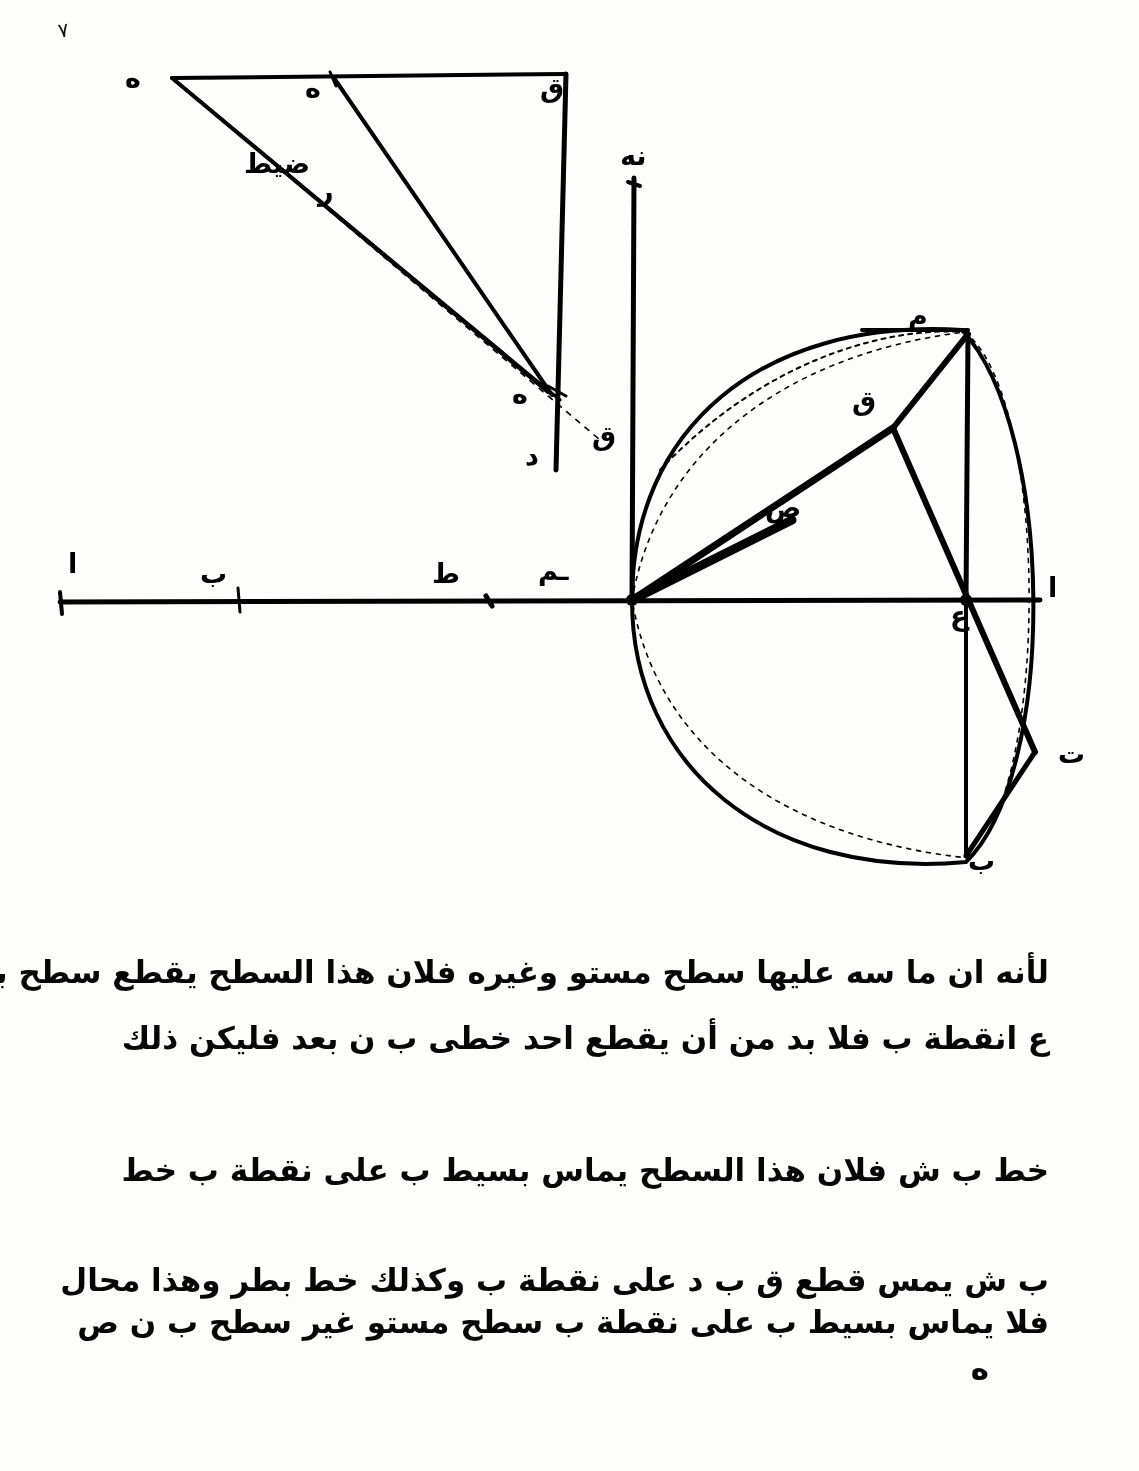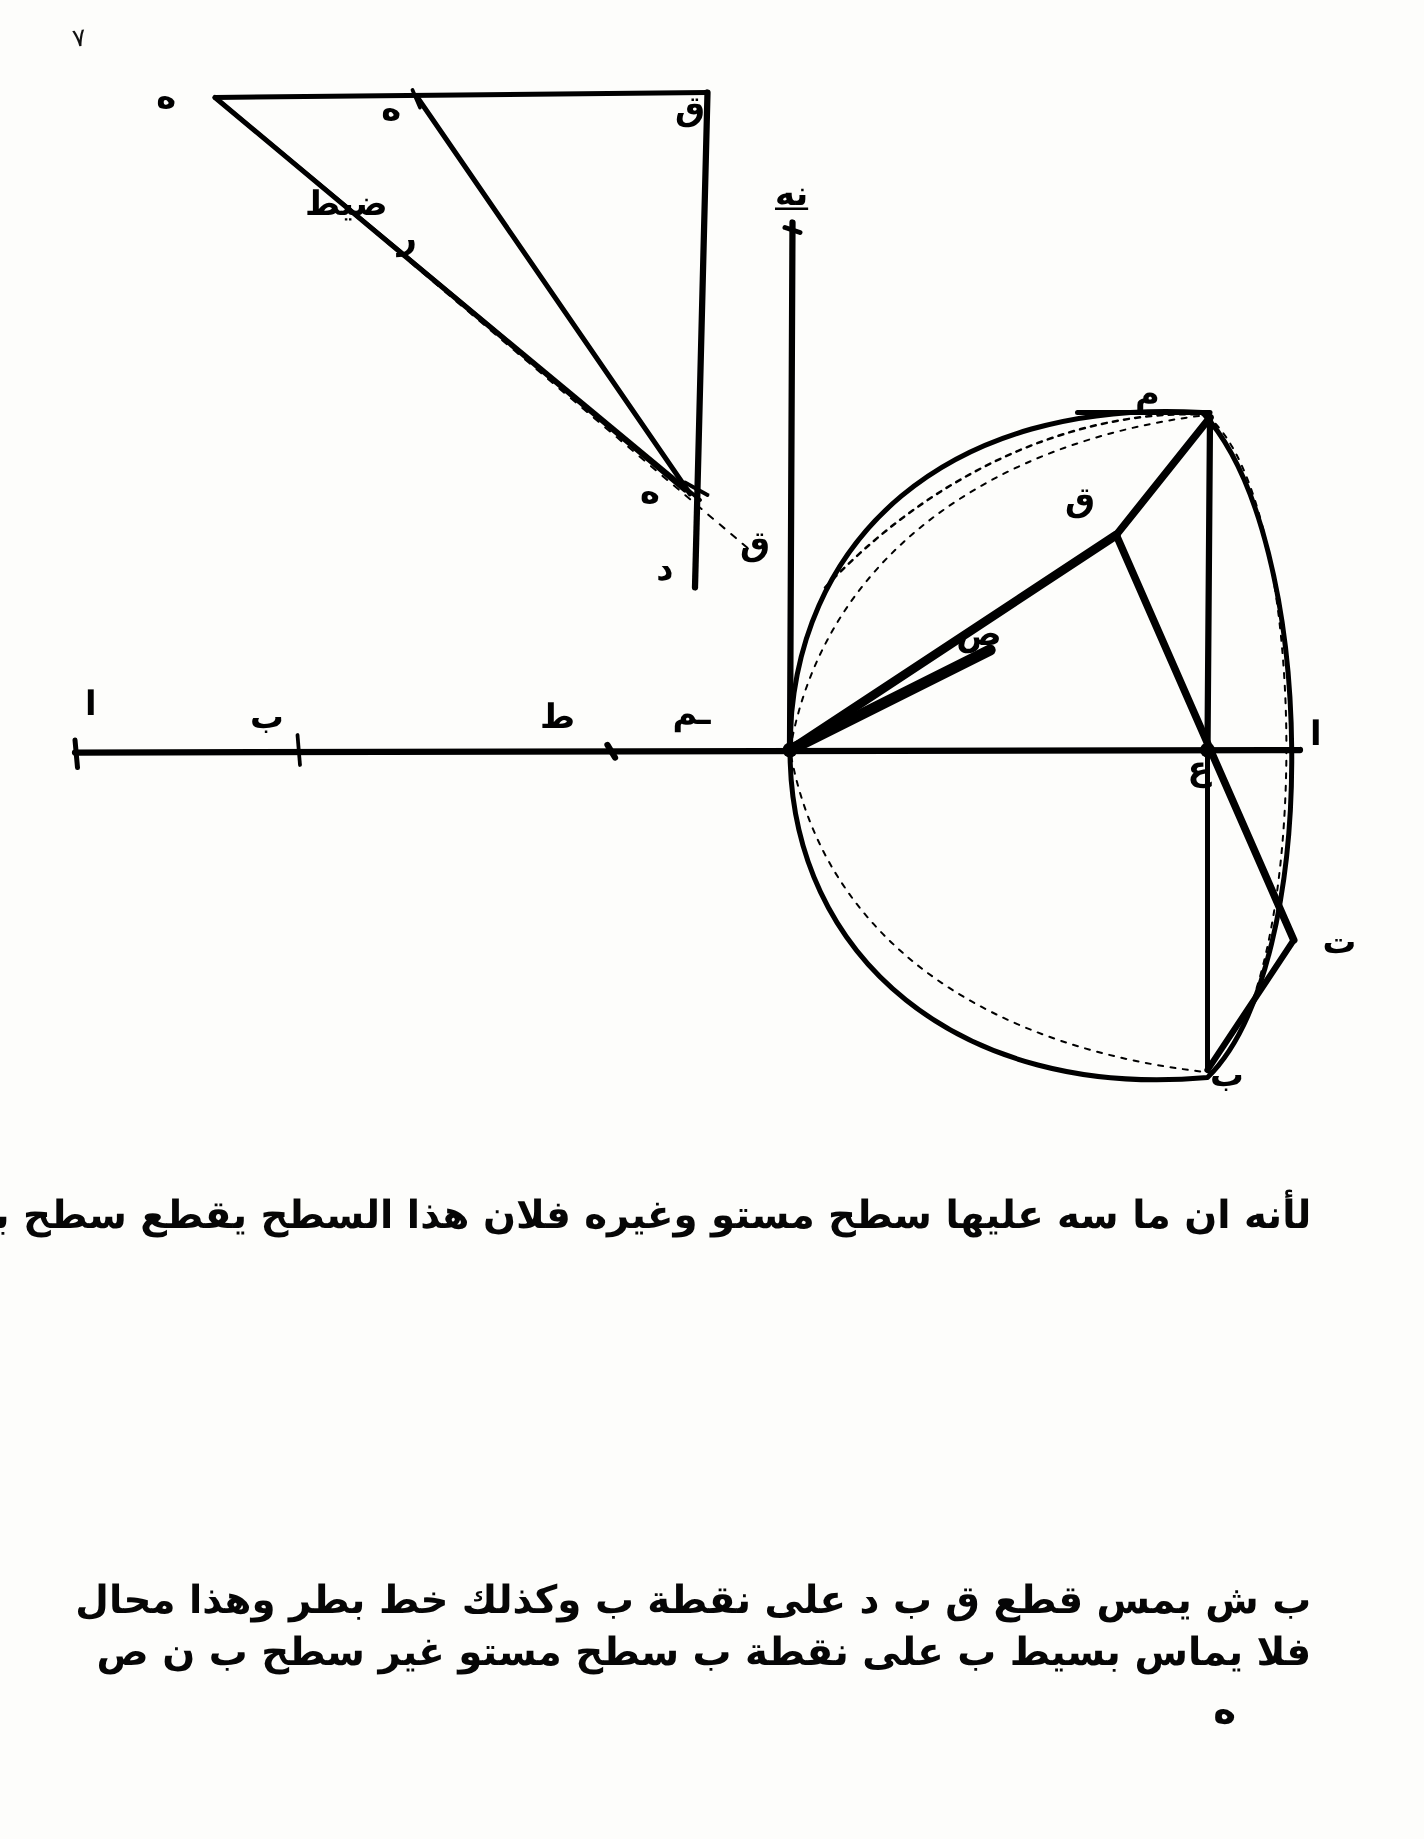--- a/index.html
+++ b/index.html
@@ -120,37 +120,39 @@
         <circle cx="966" cy="600" r="6" fill="#000" stroke="none"></circle>
         <circle cx="632" cy="600" r="6" fill="#000" stroke="none"></circle>
       </g>
     </svg>
 
     <div class="lbl" style="left:125px; top:62px;">ه</div>
     <div class="lbl" style="left:305px; top:72px;">ه</div>
     <div class="lbl" style="left:540px; top:72px;">ق</div>
     <div class="lbl" style="left:244px; top:148px;">ضيط</div>
     <div class="lbl" style="left:318px; top:175px;">ر</div>
-    <div class="lbl" style="left:620px; top:140px;text-decoration:underline;">نه</div>
+    <div class="lbl" style="left:620px; top:140px;">نه</div>
     <div class="lbl" style="left:512px; top:378px;">ه</div>
     <div class="lbl" style="left:525px; top:440px;">د</div>
     <div class="lbl" style="left:592px; top:420px;">ق</div>
     <div class="lbl" style="left:908px; top:300px;">م</div>
     <div class="lbl" style="left:852px; top:385px;">ق</div>
     <div class="lbl" style="left:765px; top:492px;">ص</div>
     <div class="lbl" style="left:68px;  top:548px;">ا</div>
     <div class="lbl" style="left:200px; top:558px;">ب</div>
     <div class="lbl" style="left:432px; top:558px;">ط</div>
     <div class="lbl" style="left:538px; top:555px;">ـم</div>
     <div class="lbl" style="left:950px; top:600px;">ع</div>
     <div class="lbl" style="left:1048px;top:572px;">ا</div>
     <div class="lbl" style="left:1058px;top:738px;">ت</div>
     <div class="lbl" style="left:968px; top:845px;">ب</div>
   </div>
 
   <div id="text-block">
     <div class="line l0">لأنه ان ما سه عليها سطح مستو وغيره فلان هذا السطح يقطع سطح بنص</div>
+    <div class="line l1">ع انقطة ب فلا بد من أن يقطع احد خطى ب ن بعد فليكن ذلك</div>
+    <div class="line l3">خط ب ش فلان هذا السطح يماس بسيط ب على نقطة ب خط</div>
     <div class="line l4">ب ش يمس قطع ق ب د على نقطة ب وكذلك خط بطر وهذا محال</div>
     <div class="line l5">فلا يماس بسيط ب على نقطة ب سطح مستو غير سطح ب ن ص</div>
     <div class="line l6">ه</div>
   </div>
 
 </div>
 
 </body></html>

